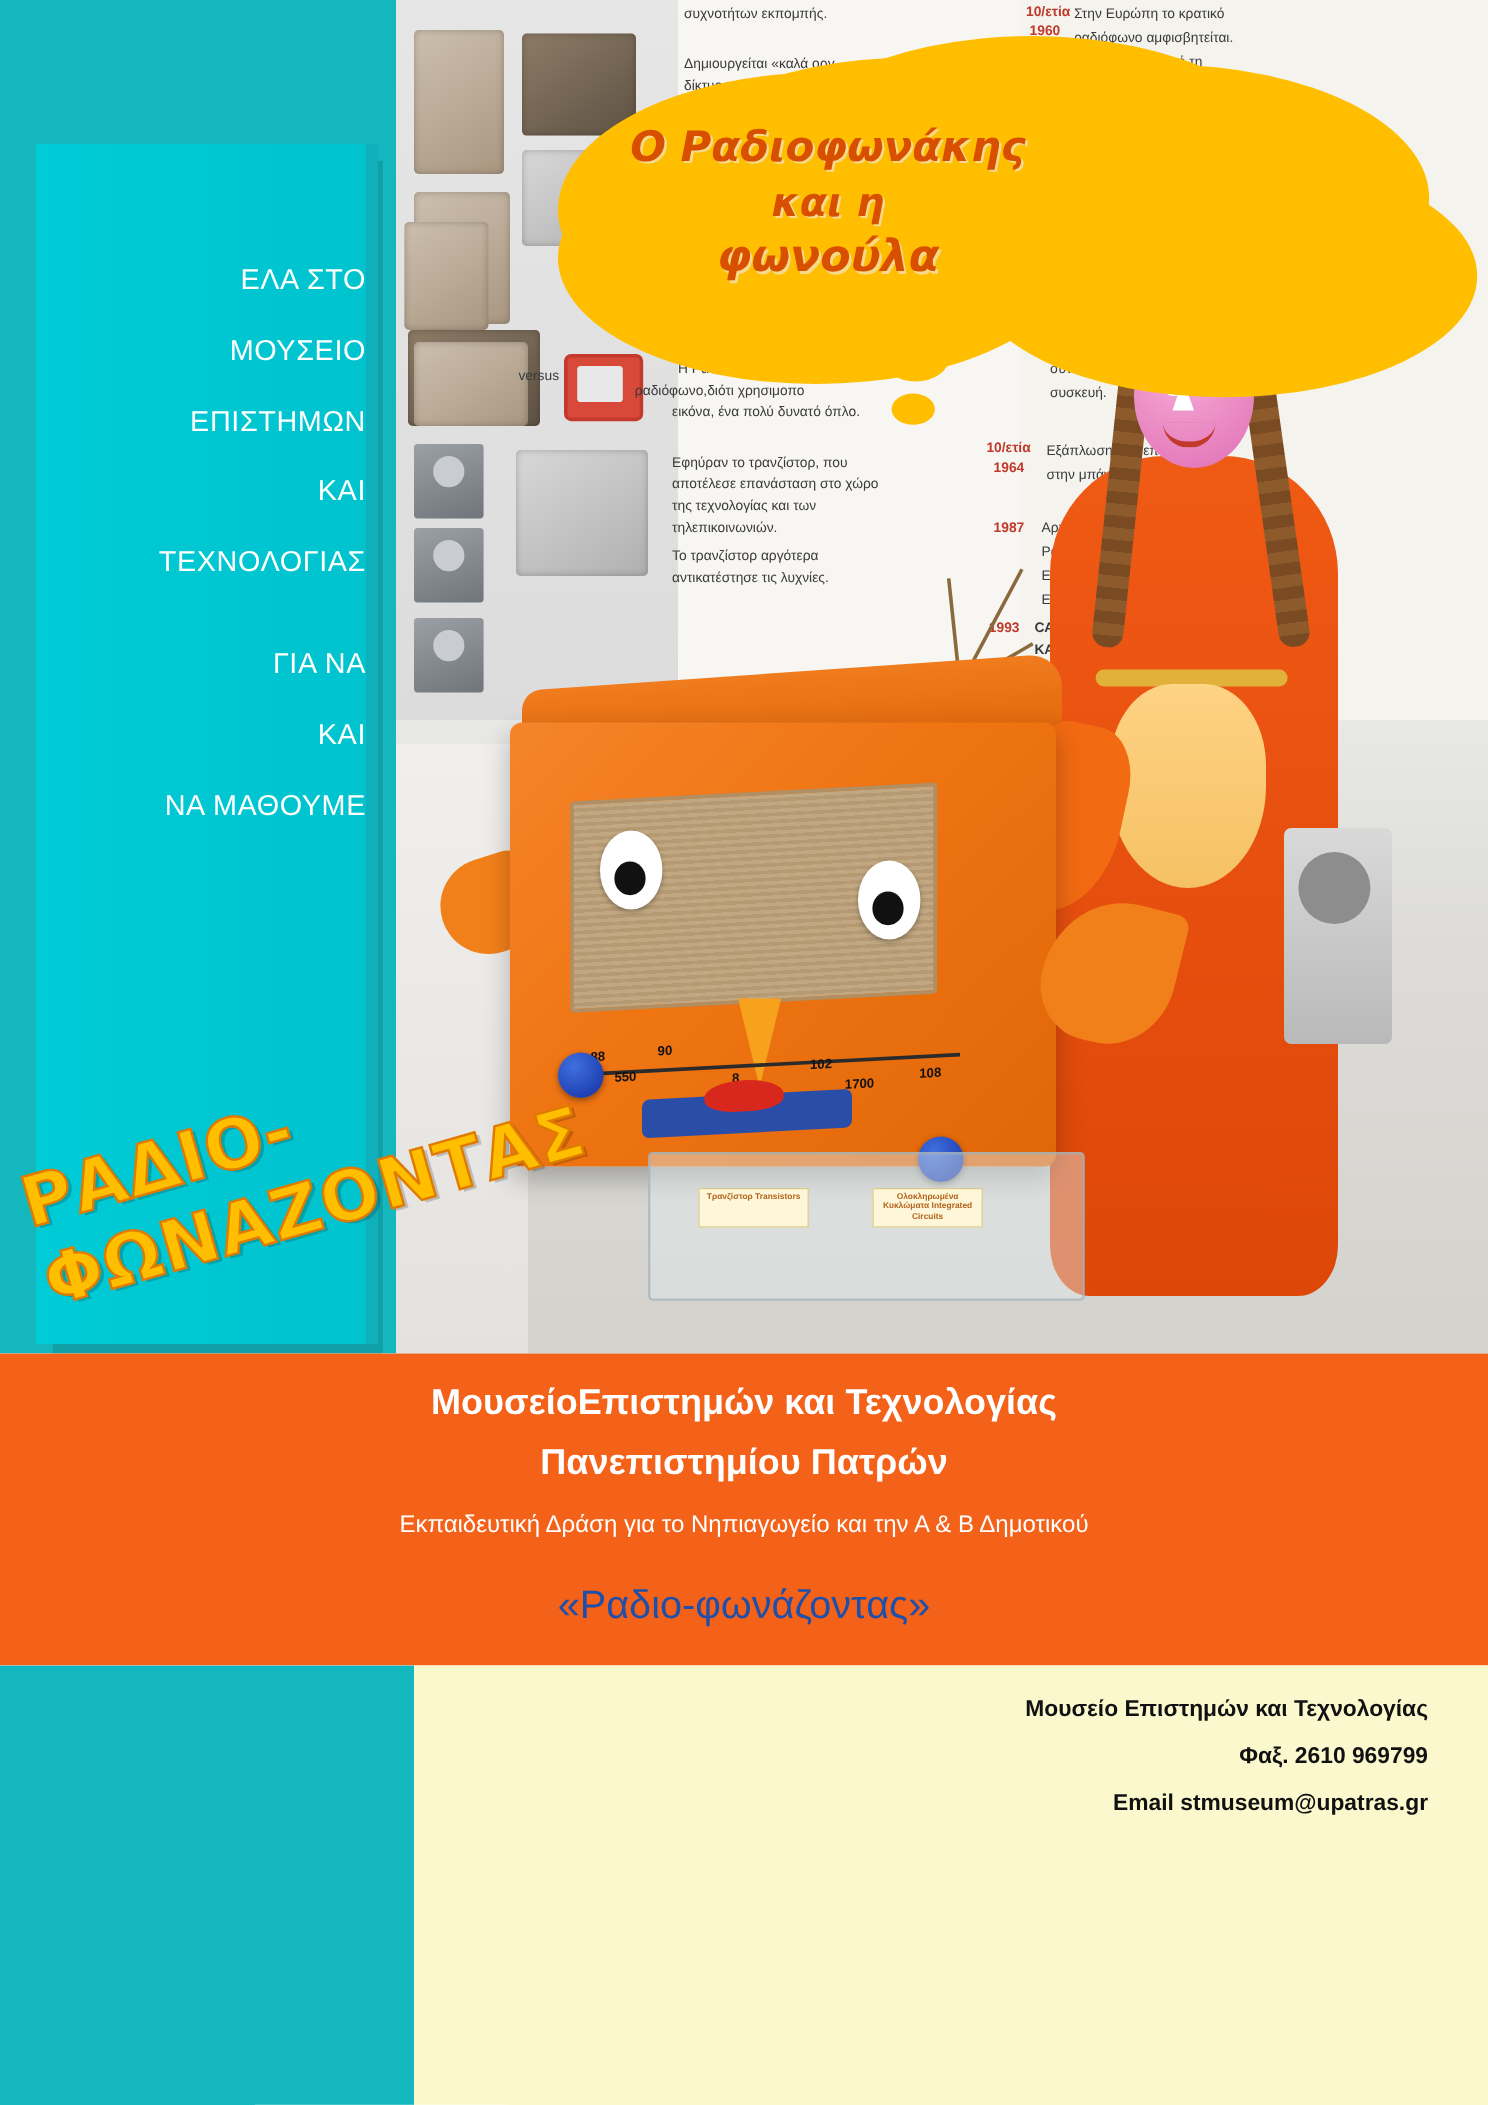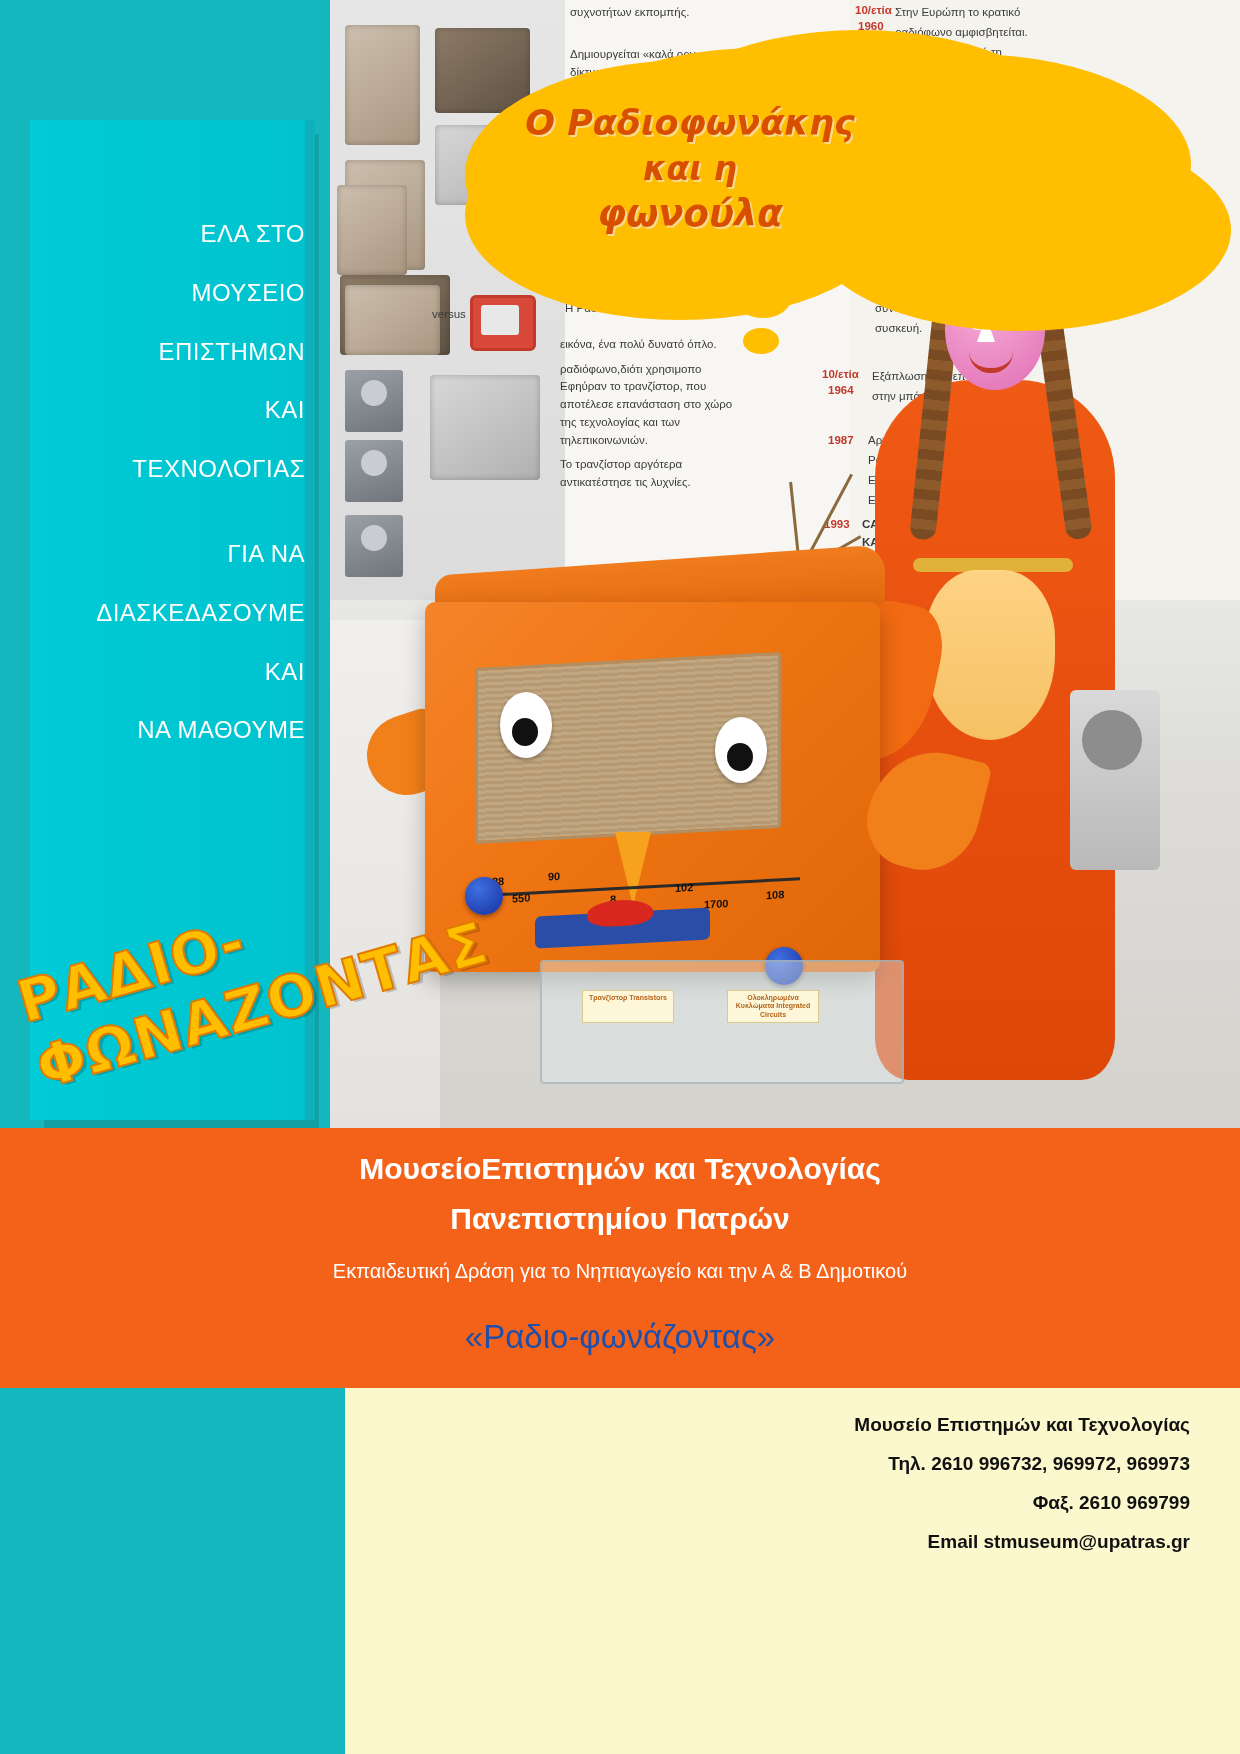--- a/index.html
+++ b/index.html
@@ -350,21 +350,21 @@
 
     <div class="portrait" style="left:345px;top:370px;"></div>
     <div class="portrait" style="left:345px;top:440px;"></div>
     <div class="portrait" style="left:345px;top:515px;"></div>
     <div class="radio-thumb grey" style="left:430px;top:375px;width:110px;height:105px;"></div>
 
     <div class="wall-tiny" style="left:570px;top:4px;">συχνοτήτων εκπομπής.</div>
     <div class="wall-tiny" style="left:570px;top:46px;">Δημιουργείται «καλά οργ</div>
     <div class="wall-tiny" style="left:570px;top:64px;">δίκτυο κρα</div>
     <div class="wall-tiny" style="left:565px;top:300px;">Η Ραδιόφωνο ανταγωνίζετα</div>
-    <div class="wall-tiny" style="left:560px;top:318px;margin-top:43px;">ραδιόφωνο,διότι χρησιμοπο</div>
+    <div class="wall-tiny" style="left:529px;top:318px;">ραδιόφωνο,διότι χρησιμοπο</div>
     <div class="wall-tiny" style="left:560px;top:336px;">εικόνα, ένα πολύ δυνατό όπλο.</div>
     <div class="wall-tiny" style="left:560px;top:378px;">Εφηύραν το τρανζίστορ, που</div>
     <div class="wall-tiny" style="left:560px;top:396px;">αποτέλεσε επανάσταση στο χώρο</div>
     <div class="wall-tiny" style="left:560px;top:414px;">της τεχνολογίας και των</div>
     <div class="wall-tiny" style="left:560px;top:432px;">τηλεπικοινωνιών.</div>
     <div class="wall-tiny" style="left:560px;top:456px;">Το τρανζίστορ αργότερα</div>
     <div class="wall-tiny" style="left:560px;top:474px;">αντικατέστησε τις λυχνίες.</div>
 
     <div class="wall-tiny wall-red" style="left:855px;top:2px;">10/ετία</div>
     <div class="wall-tiny wall-red" style="left:858px;top:18px;">1960</div>
@@ -472,21 +472,20 @@
     <div class="teal-box-inner"></div>
 
     <div class="teal-text">
       <div>ΕΛΑ ΣΤΟ</div>
       <div>ΜΟΥΣΕΙΟ</div>
       <div>ΕΠΙΣΤΗΜΩΝ</div>
       <div>ΚΑΙ</div>
       <div>ΤΕΧΝΟΛΟΓΙΑΣ</div>
       <span class="gap"></span>
       <div>ΓΙΑ ΝΑ</div>
-      <div>ΔΙΑΣΚΕΔΑΣΟΥΜΕ</div>
       <div>ΚΑΙ</div>
       <div>ΝΑ ΜΑΘΟΥΜΕ</div>
     </div>
 
     <div class="diag-title">
       <span>ΡΑΔΙΟ-ΦΩΝΑΖΟΝΤΑΣ</span>
     </div>
   </div>
 
   <div class="orange-band">
@@ -495,18 +494,17 @@
     <div class="ob-line3">Εκπαιδευτική Δράση για το Νηπιαγωγείο και την Α &amp; Β Δημοτικού</div>
     <div class="ob-line4">«Ραδιο-φωνάζοντας»</div>
   </div>
 
   <div class="bottom"></div>
   <div class="bottom-teal"></div>
   <div class="bottom-cream"></div>
 
   <div class="contact">
     <div>Μουσείο Επιστημών και Τεχνολογίας</div>
-    <div>Τηλ. 2610 996732, 969972, 969973</div>
     <div>Φαξ. 2610 969799</div>
     <div>Email stmuseum@upatras.gr</div>
   </div>
 
 </div>
 
 </body></html>

